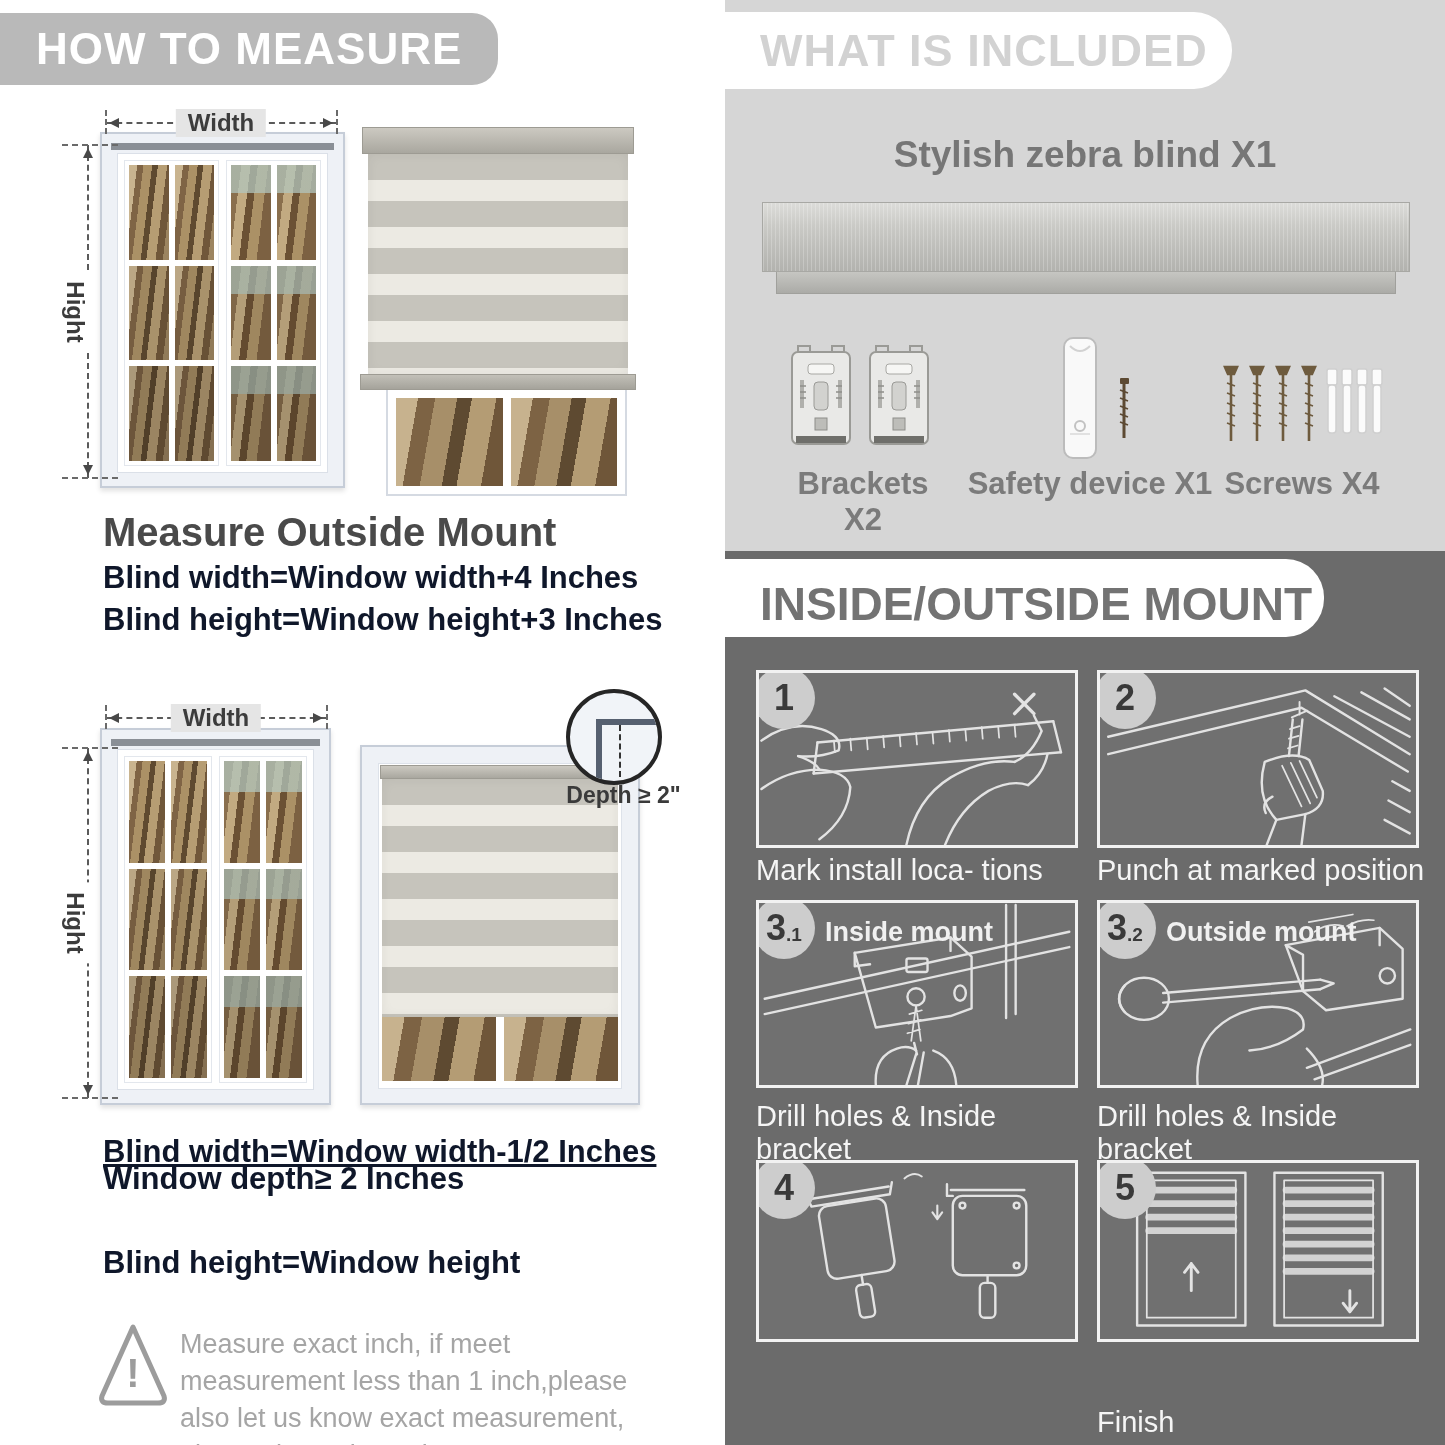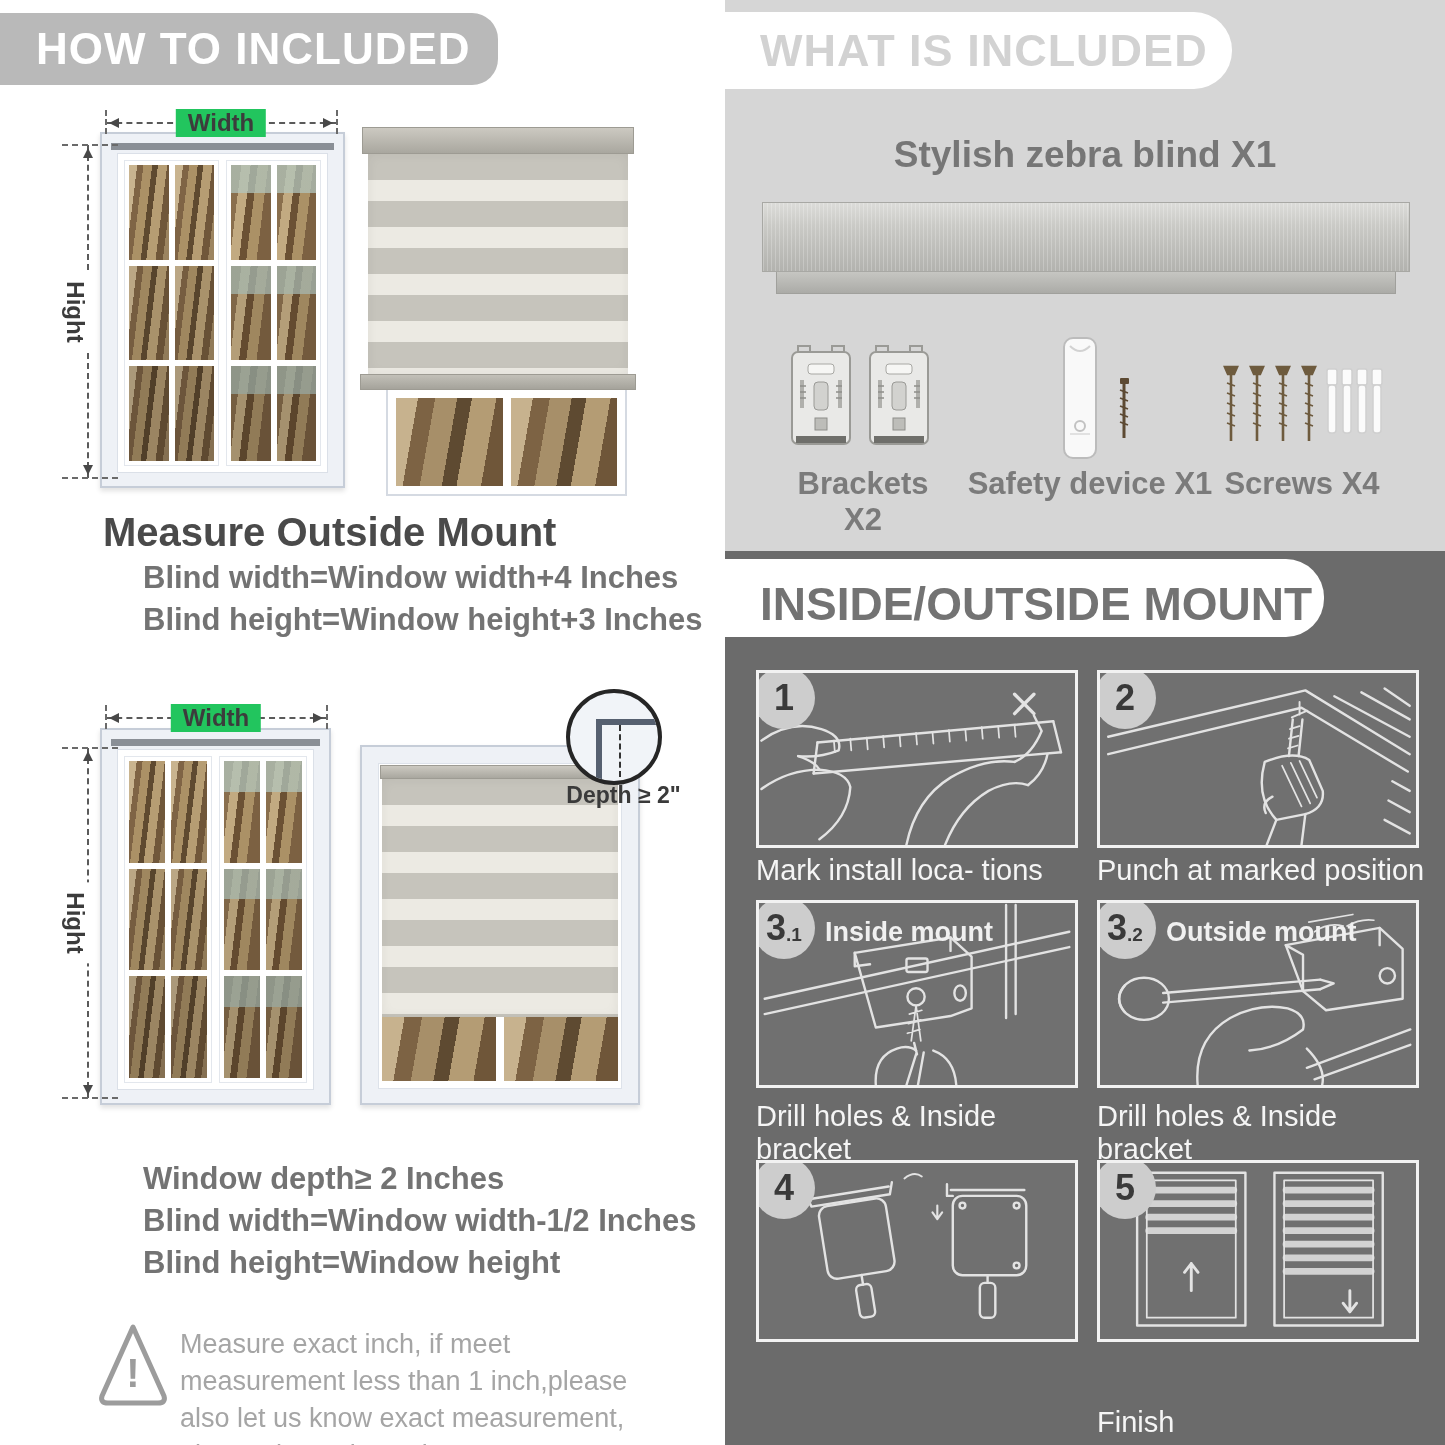--- a/index.html
+++ b/index.html
@@ -13,37 +13,37 @@
   .panel-light { position:absolute; left:725px; top:0; width:720px; height:551px; background:#d6d6d6; }
   .panel-dark  { position:absolute; left:725px; top:551px; width:720px; height:894px; background:#6b6b6b; }
   .tab-white { position:absolute; background:#ffffff; border-radius:0 38px 38px 0; font-weight:bold; }
   .tab-included { left:712px; top:12px; width:520px; height:77px; color:#d2d2d2;
     font-size:45px; line-height:77px; padding-left:48px; letter-spacing:1px; }
   .tab-mount { left:712px; top:559px; width:612px; height:78px; color:#737373;
     font-size:46px; line-height:90px; padding-left:48px; }
 
   
   .h-mount { position:absolute; left:103px; font-size:40px; font-weight:bold; color:#4a4a4a; }
-  .l-body  { position:absolute; left:103px; font-size:31px; font-weight:bold; color:#737373;margin-left:40px; }
+  .l-body  { position:absolute; left:103px; font-size:31px; font-weight:bold; color:#0f172a; }
   .note-text { position:absolute; left:180px; top:1326px; width:450px;
     font-size:27px; line-height:37px; color:#a5a5a5; }
 
   
   .dim-h { position:absolute; height:0; border-top:2px dashed #5a5a5a; }
   .dim-h::before { content:""; position:absolute; left:-2px; top:-6px;
     border:5px solid transparent; border-right:10px solid #484848; }
   .dim-h::after  { content:""; position:absolute; right:-2px; top:-6px;
     border:5px solid transparent; border-left:10px solid #484848; }
   .dim-v { position:absolute; width:0; border-left:2px dashed #5a5a5a; }
   .dim-v::before { content:""; position:absolute; left:-6px; top:-2px;
     border:5px solid transparent; border-bottom:10px solid #484848; }
   .dim-v::after  { content:""; position:absolute; left:-6px; bottom:-2px;
     border:5px solid transparent; border-top:10px solid #484848; }
   .dim-label { position:absolute; left:50%; top:-15px; transform:translateX(-50%);
-    background:#22c55e; padding:0 12px; font-size:24px; font-weight:bold; color:#3c3c3c; white-space:nowrap; }
+    background:#e5e5e5; padding:0 12px; font-size:24px; font-weight:bold; color:#3c3c3c; white-space:nowrap; }
   .dim-label-v { position:absolute; left:-14px; top:50%;
     transform:translate(-50%,-50%) rotate(90deg); background:#ffffff; padding:0 10px;
     font-size:24px; font-weight:bold; color:#3c3c3c; white-space:nowrap; }
   .tick-h { position:absolute; height:0; border-top:2px dashed #6a6a6a; width:56px; }
   .tick-v { position:absolute; width:0; border-left:2px dashed #6a6a6a; height:24px; }
 
   
   .win { position:absolute; background:#eef1f6; border:2px solid #c6cdd8; box-shadow:0 3px 5px rgba(0,0,0,.12); }
   .win .head { position:absolute; left:9px; right:9px; top:9px; height:7px; background:#8a8f96; }
   .win .sash { position:absolute; left:15px; right:15px; top:19px; bottom:13px;
@@ -110,21 +110,21 @@
   .caption { position:absolute; width:330px; font-size:29px; font-weight:normal; color:#f5f5f5; }
 
   .sketch { fill:none; stroke:#e3e3e3; stroke-width:2.5; stroke-linecap:round; stroke-linejoin:round; }
 </style>
 </head>
 <body>
 
 <div class="page">
 
   <div class="banner-left">
-    <span>HOW TO INCLUDED</span>
+    <span>HOW TO MEASURE</span>
   </div>
 
   <div class="win" style="left:100px;top:132px;width:245px;height:356px;">
     <div class="head"></div>
     <div class="sash">
       <div class="door">
         <div class="pane"></div>
           <div class="pane"></div>
         <div class="pane"></div>
           <div class="pane"></div>
@@ -208,21 +208,21 @@
     </div>
   </div>
 
   <div class="mag">
     <div class="corner"></div>
     <div class="dash"></div>
   </div>
   <div class="depth-label">Depth ≥ 2"</div>
 
   <div class="l-body" style="top:1161px;">Window depth≥ 2 Inches</div>
-  <div class="l-body" style="top:1203px;">Blind width=Window width-1/2 Inches</div>
+  <div class="l-body" style="top:1134px;text-decoration:underline;">Blind width=Window width-1/2 Inches</div>
   <div class="l-body" style="top:1245px;">Blind height=Window height</div>
 
   <svg style="position:absolute;left:96px;top:1320px;" width="74" height="90" viewBox="0 0 74 90">
     <path d="M37,7 L68,76 Q70,83 62,83 L12,83 Q4,83 6,76 Z" fill="none" stroke="#9c9c9c" stroke-width="5" stroke-linejoin="round"></path>
     <text x="37" y="67" font-size="40" font-weight="bold" fill="#9c9c9c" text-anchor="middle" font-family="Liberation Sans, sans-serif">!</text>
   </svg>
   <div class="note-text">Measure exact inch, if meet measurement less than 1 inch,please also let us know exact measurement, please do not leave it</div>
 
   <div class="panel-light"></div>
   <div class="tab-white tab-included">

